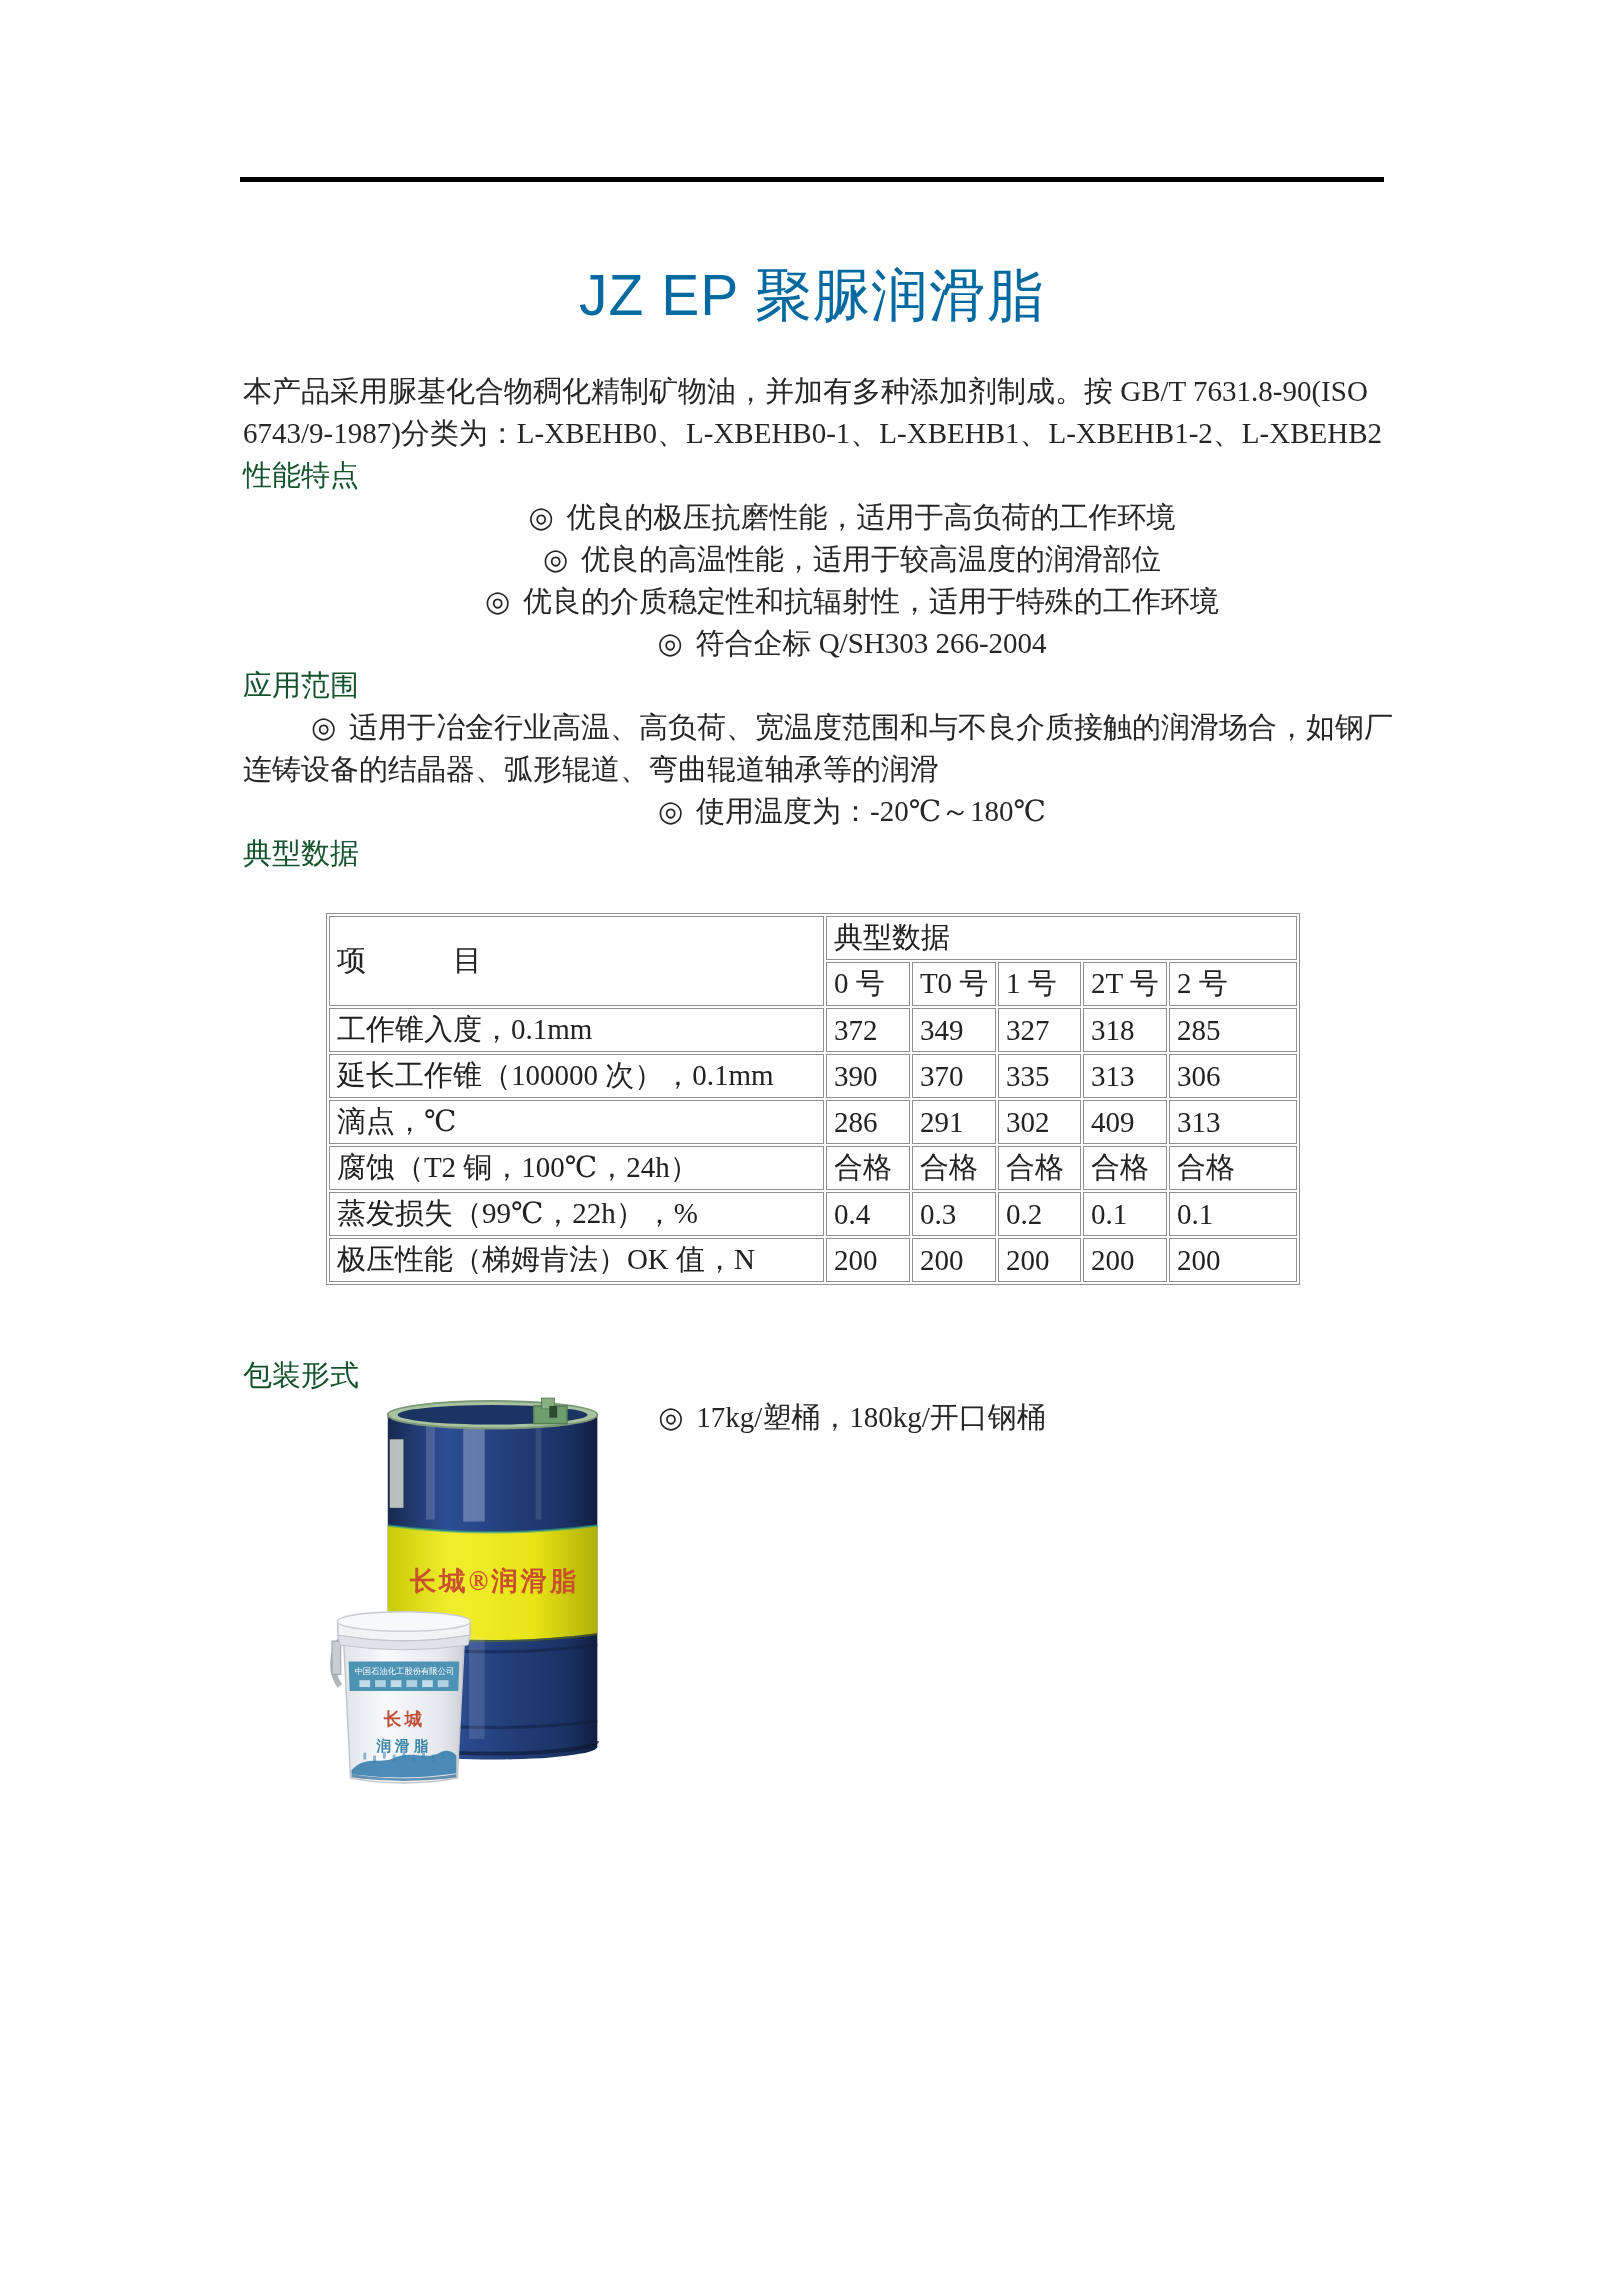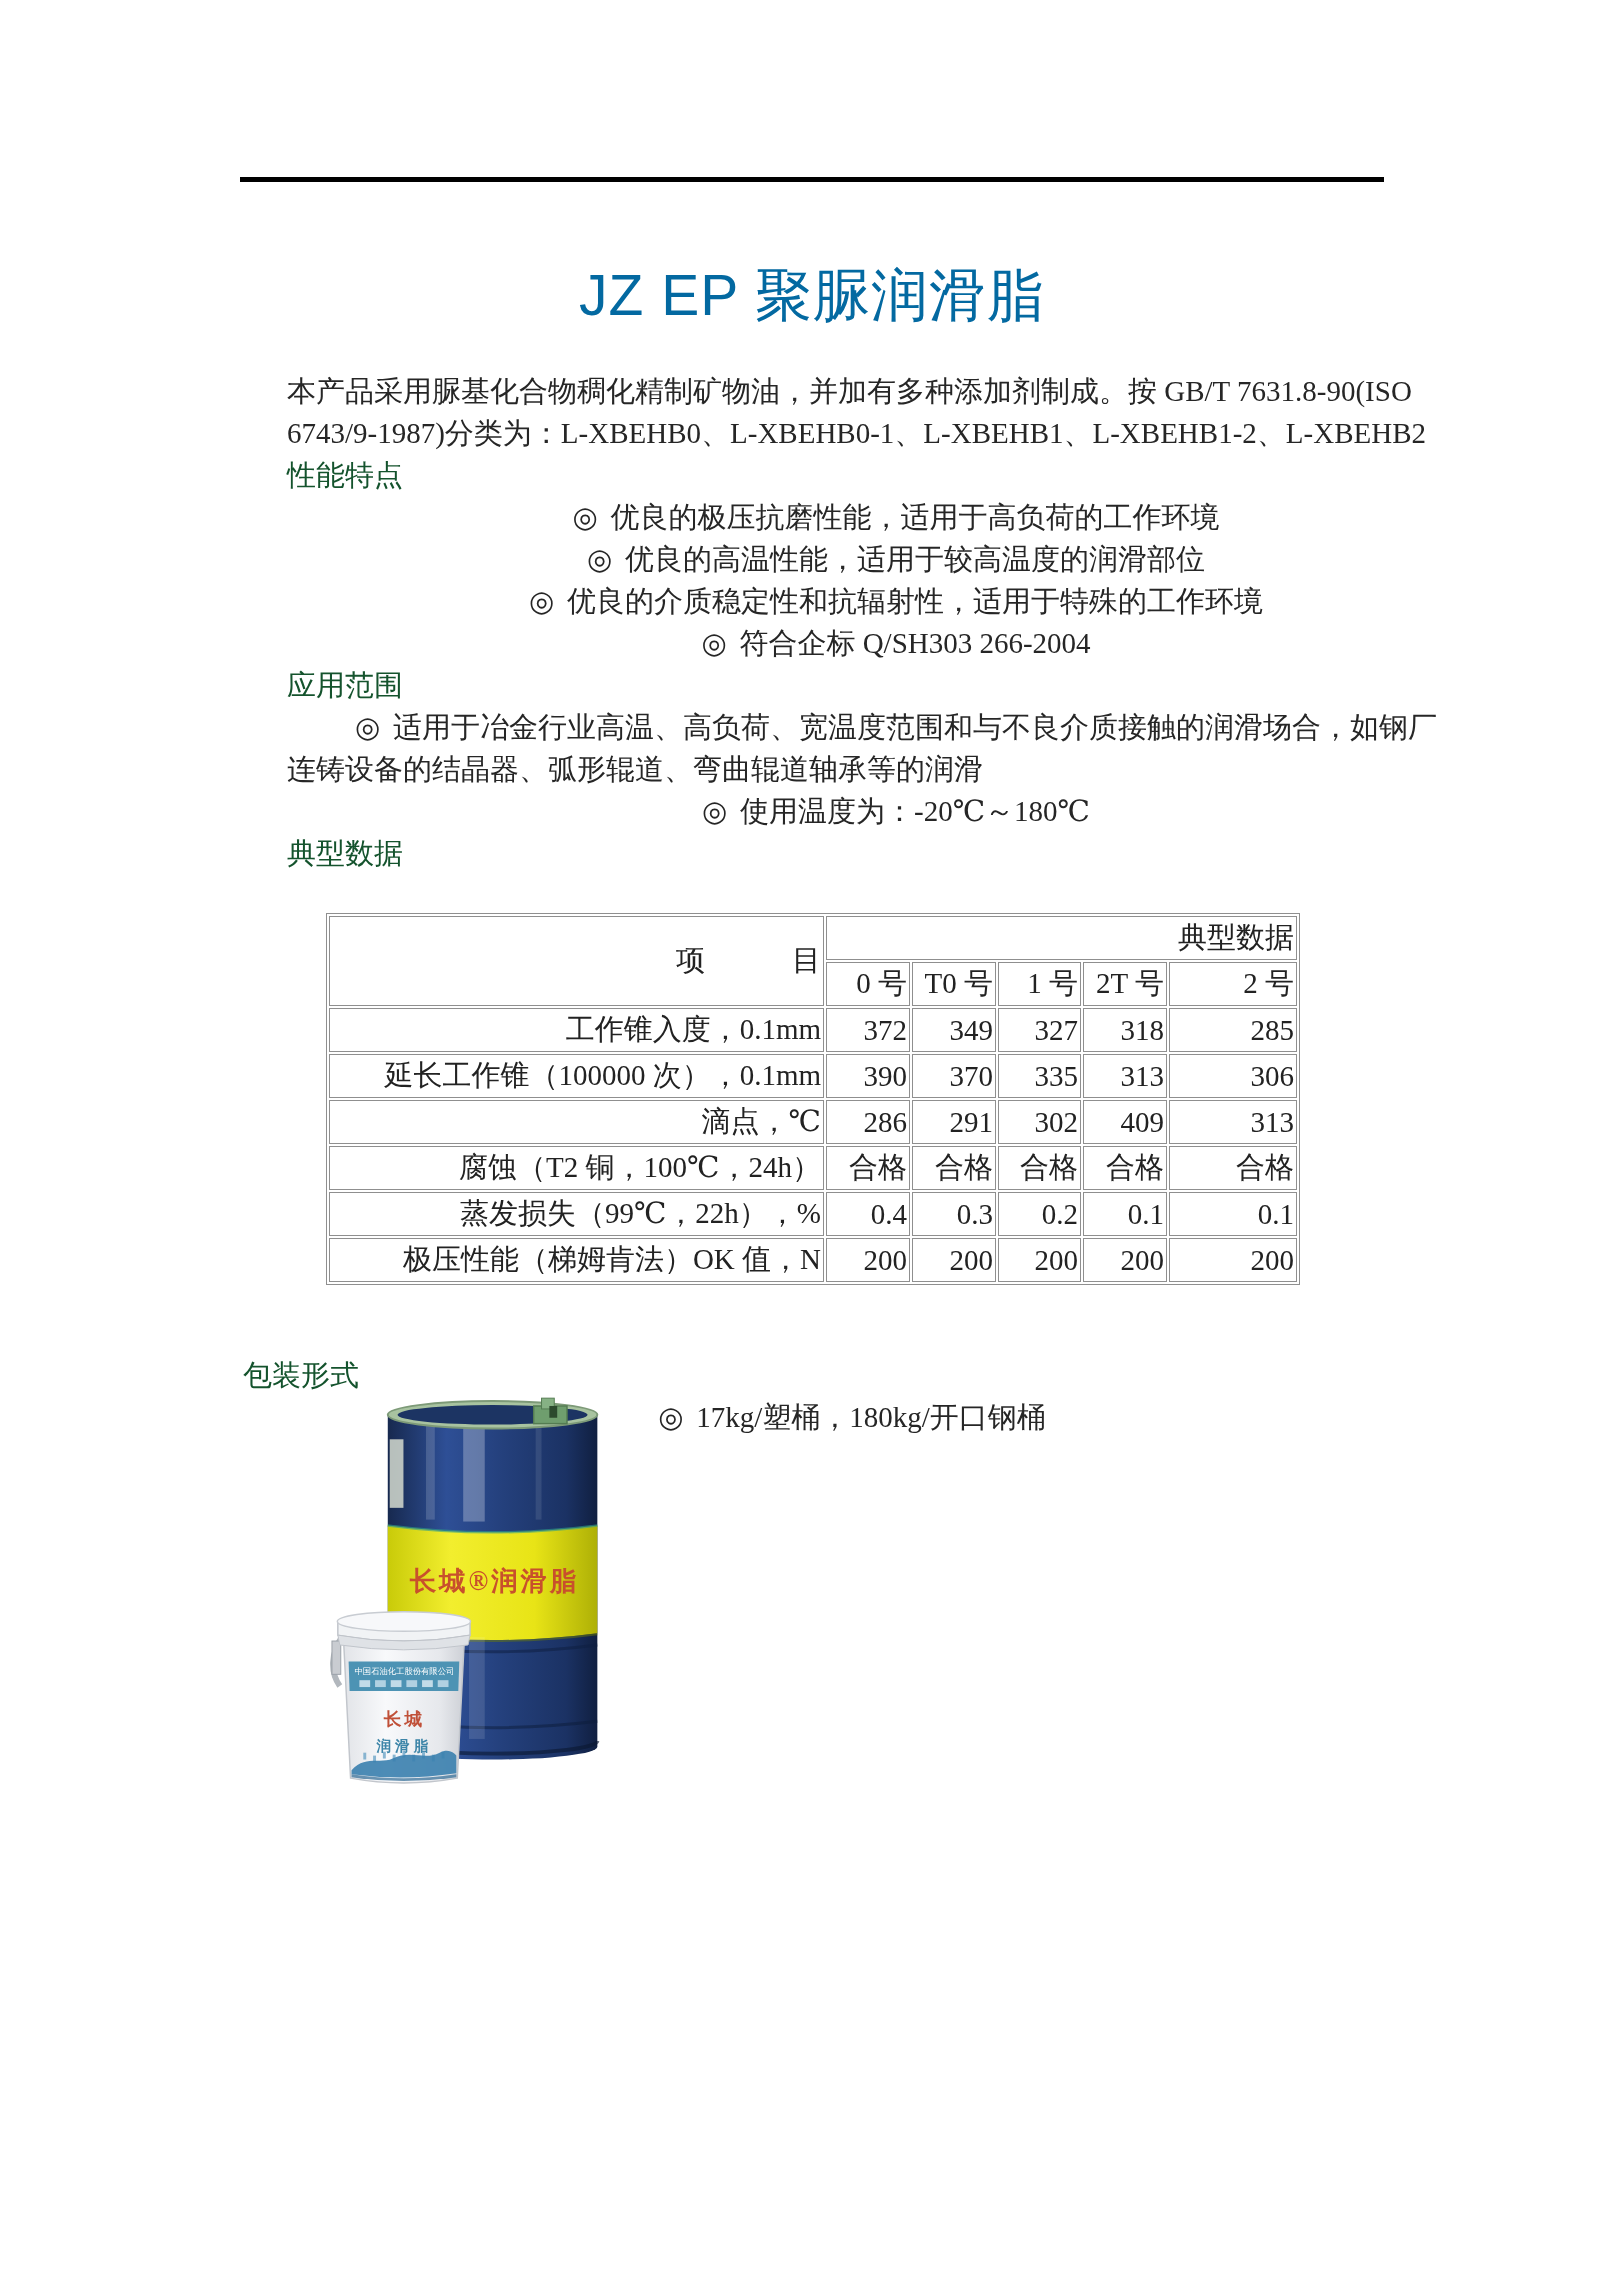--- a/index.html
+++ b/index.html
@@ -20,33 +20,32 @@
     font-family:"Liberation Sans","DejaVu Sans",sans-serif;
     font-size:57px;line-height:69px;
     color:#0369a1;letter-spacing:1px;
     white-space:nowrap;
   }
   .flow{
     position:absolute;left:243px;width:1157px;
     font-size:29px;line-height:42px;color:#262626;
     white-space:nowrap;
   }
-  .flow-top{top:370px;margin-left:44px;}
+  .flow-top{top:370px;}
   .flow-bottom{top:1330px;margin-top:24px;}
   .line{white-space:nowrap;}
   .heading{font-weight:normal;color:#14532d;}
   .bullet{padding-left:61px;text-align:center;}
   .bsym{margin-right:12.7px;}
   table.dtable{
     position:absolute;left:326px;top:913px;
     border-collapse:separate;border-spacing:2px;
     border:1px solid #8f8f8f;
     table-layout:fixed;
     background:#ffffff;
-    text-align:right;
   }
   table.dtable td{
     box-sizing:border-box;
     border:1px solid #8f8f8f;
     height:44px;
     padding:0 2px 0 6.9px;
     font-size:29px;color:#222222;
     vertical-align:middle;
     overflow:hidden;white-space:nowrap;
   }

